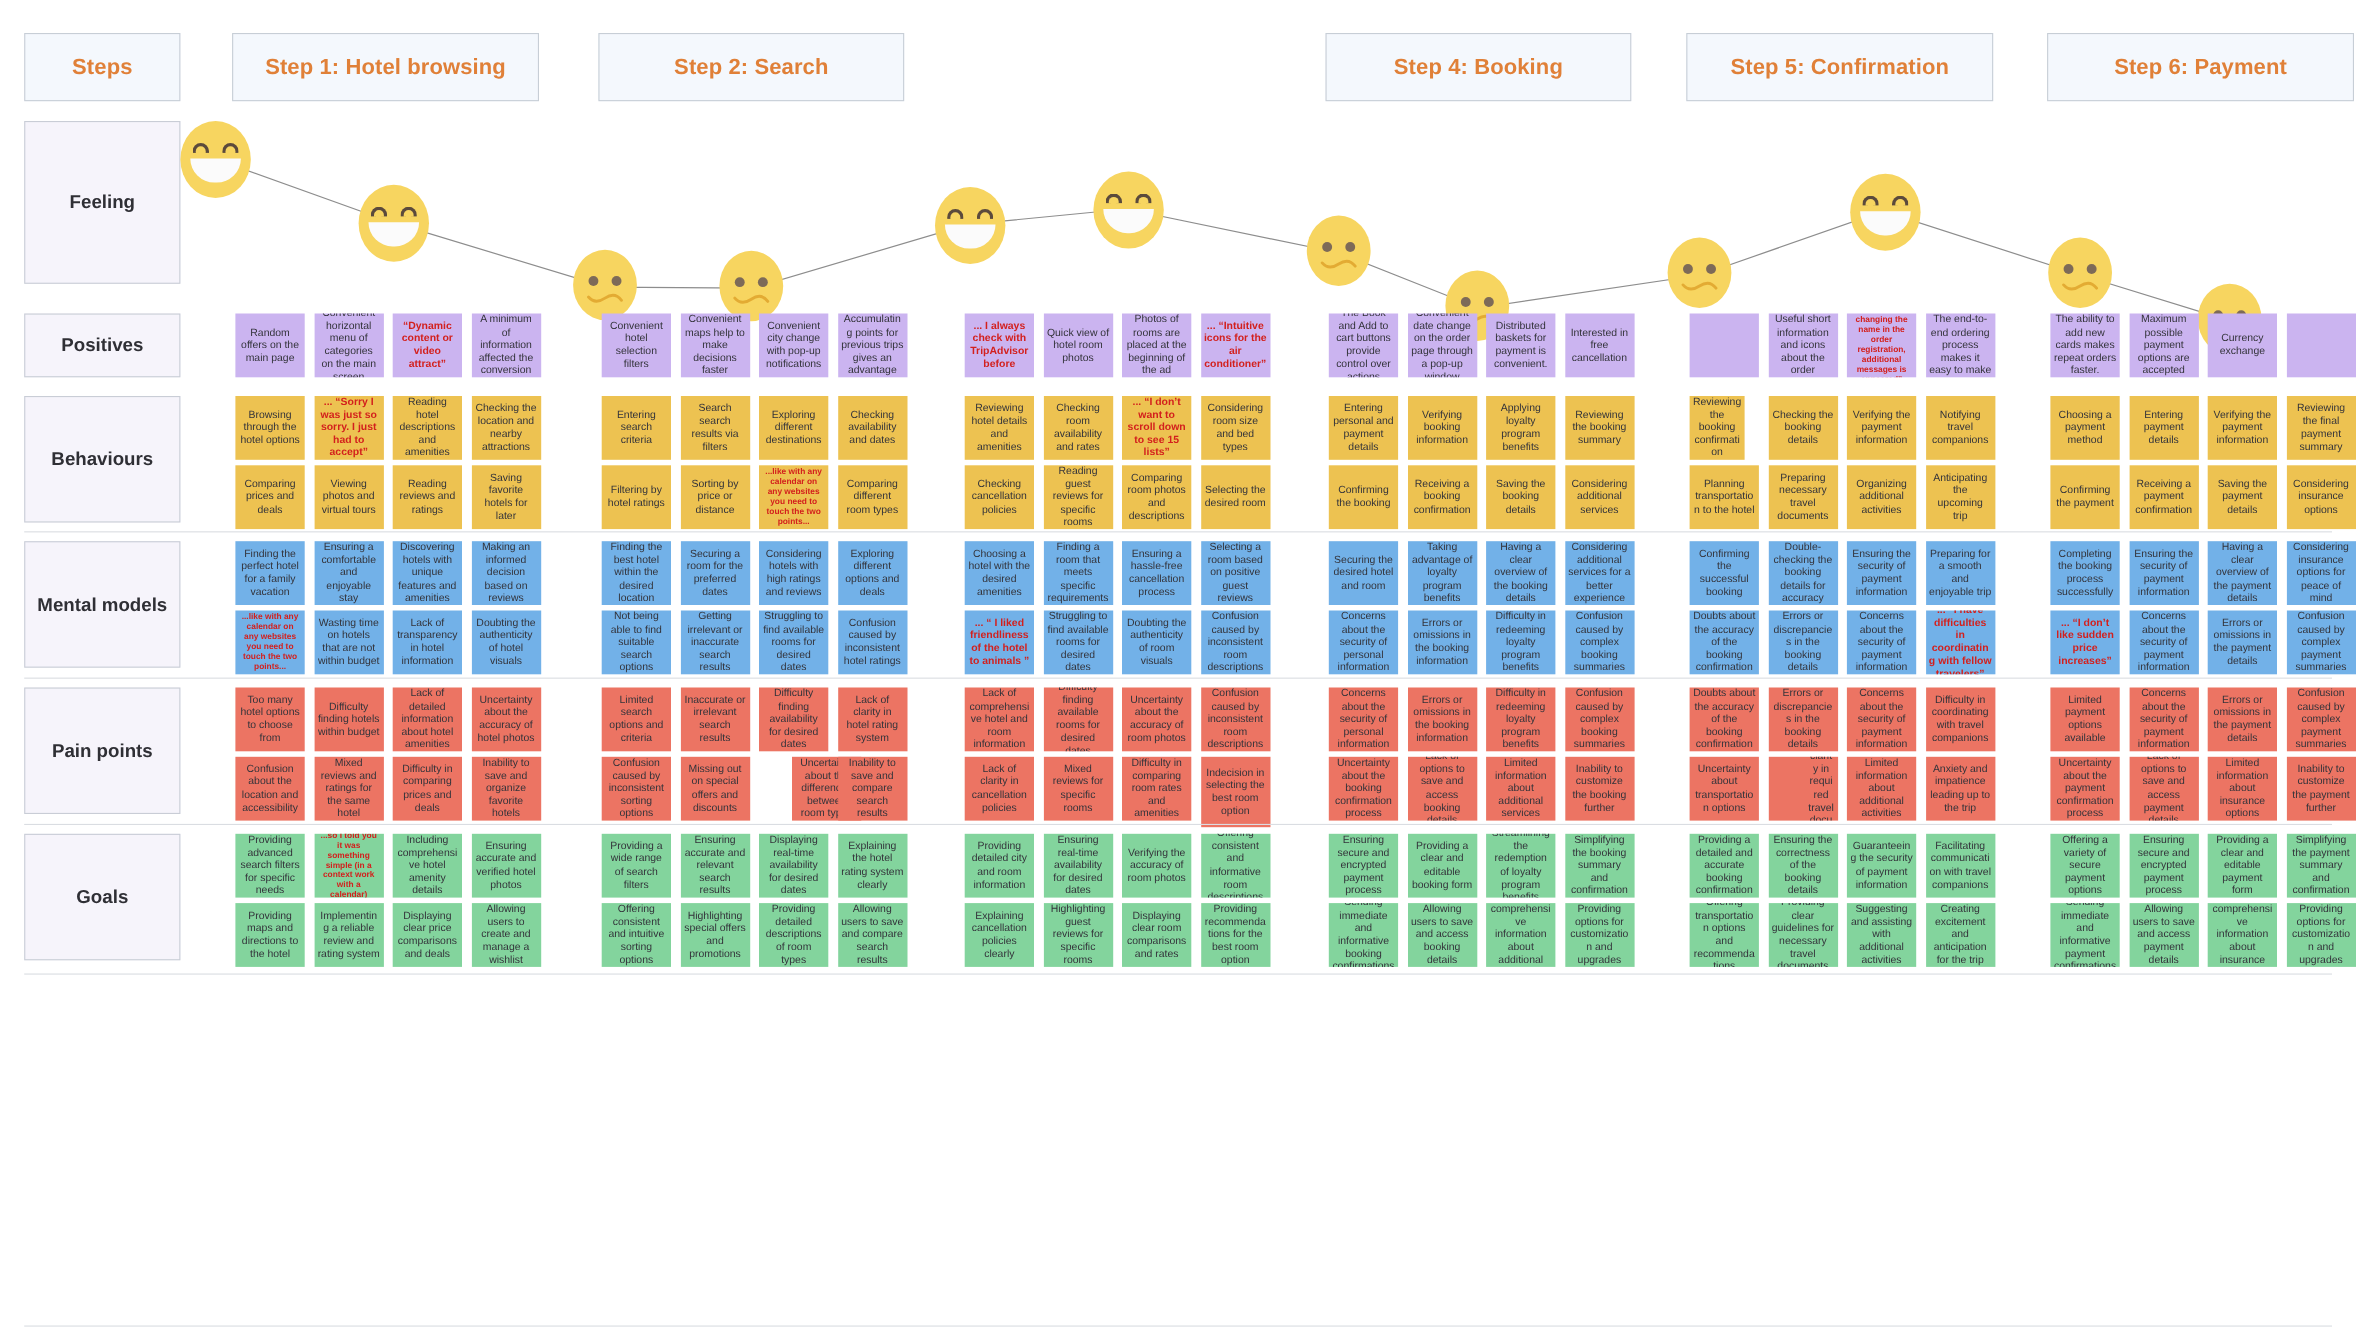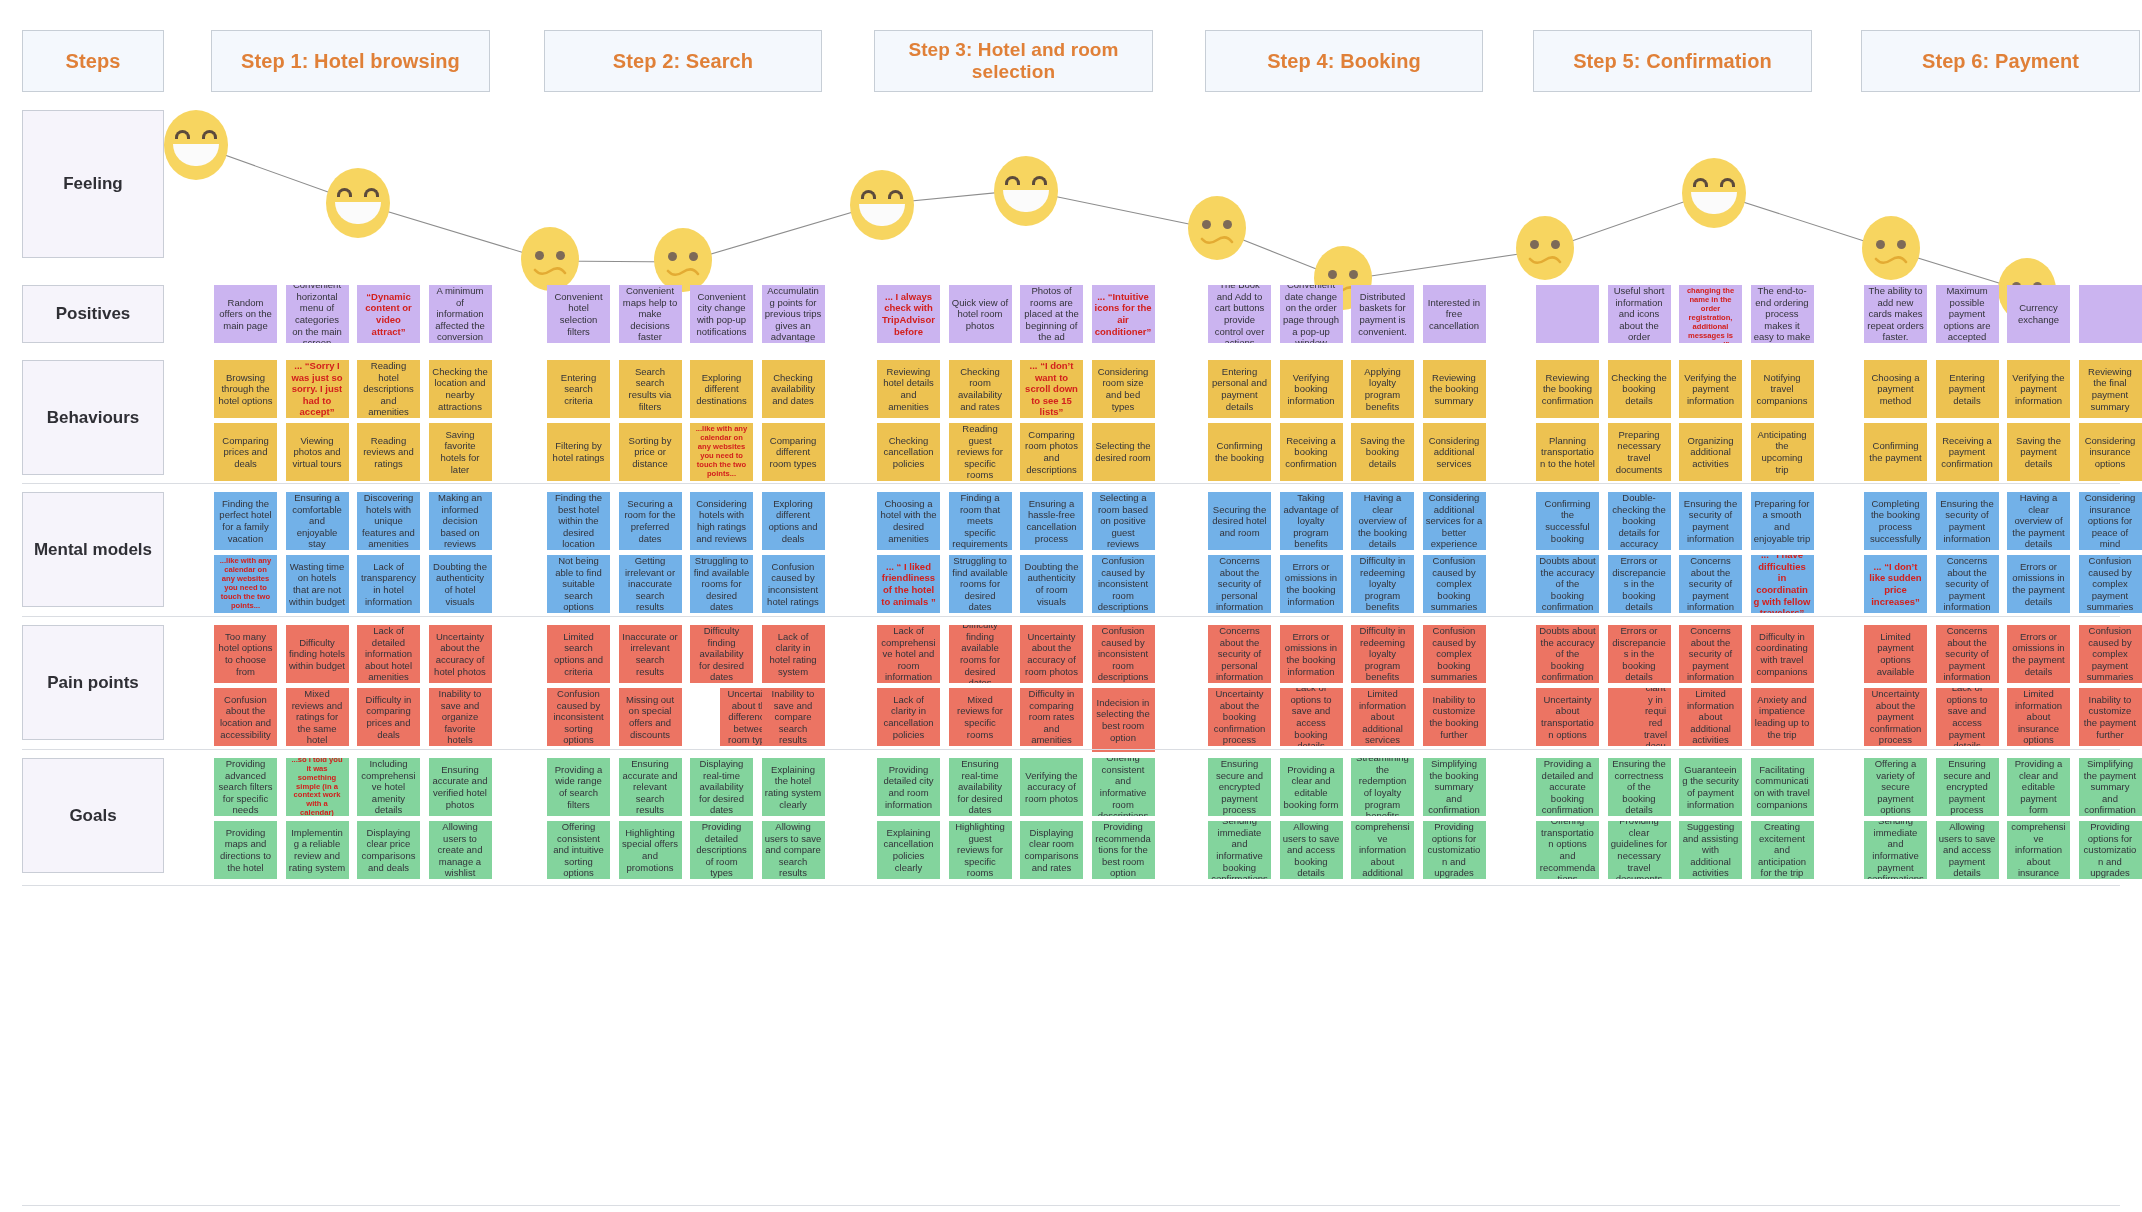--- a/index.html
+++ b/index.html
@@ -65,21 +65,20 @@
 </style>
 </head>
 <body>
 
 <div class="map">
 
   <div class="hdr-row">
     <div class="hdr" id="hdr-steps" style="left: 22px; width: 142px;">Steps</div>
   <div class="hdr" style="left: 211px; width: 279px;">Step 1: Hotel browsing</div>
       <div class="hdr" style="left: 544px; width: 278px;">Step 2: Search</div>
-      <div class="hdr small" style="left: 874px; width: 279px;">Step 3: Hotel and room selection</div>
       <div class="hdr" style="left: 1205px; width: 278px;">Step 4: Booking</div>
       <div class="hdr" style="left: 1533px; width: 279px;">Step 5: Confirmation</div>
       <div class="hdr" style="left: 1861px; width: 279px;">Step 6: Payment</div>
     </div>
 
   <div class="rlabel" id="lbl-feeling" style="top: 110px; height: 148px;">Feeling</div>
   <div class="rlabel" id="lbl-pos" style="top: 285px; height: 58px;">Positives</div>
   <div class="rlabel" id="lbl-beh" style="top: 360px; height: 115px;">Behaviours</div>
   <div class="rlabel" id="lbl-pain" style="top: 625px; height: 115px;">Pain points</div>
   <div class="rlabel" id="lbl-men" style="top: 492px; height: 115px;">Mental models</div>
@@ -217,21 +216,21 @@
       <div class="card c-beh" style="left: 1020px; top: 423px; width: 63px; height: 58px;">Comparing room photos and descriptions</div>
       <div class="card c-beh" style="left: 1091.5px; top: 423px; width: 63px; height: 58px;">Selecting the desired room</div>
       <div class="card c-beh" style="left: 1208px; top: 360px; width: 63px; height: 58px;">Entering personal and payment details</div>
       <div class="card c-beh" style="left: 1279.5px; top: 360px; width: 63px; height: 58px;">Verifying booking information</div>
       <div class="card c-beh" style="left: 1351px; top: 360px; width: 63px; height: 58px;">Applying loyalty program benefits</div>
       <div class="card c-beh" style="left: 1422.5px; top: 360px; width: 63px; height: 58px;">Reviewing the booking summary</div>
       <div class="card c-beh" style="left: 1208px; top: 423px; width: 63px; height: 58px;">Confirming the booking</div>
       <div class="card c-beh" style="left: 1279.5px; top: 423px; width: 63px; height: 58px;">Receiving a booking confirmation</div>
       <div class="card c-beh" style="left: 1351px; top: 423px; width: 63px; height: 58px;">Saving the booking details</div>
       <div class="card c-beh" style="left: 1422.5px; top: 423px; width: 63px; height: 58px;">Considering additional services</div>
-      <div class="card c-beh" style="left: 1536px; top: 360px; width: 63px; height: 58px;">Reviewing the booking confirmation</div>
+      <div class="card c-beh" style="left: 1536px; top: 360px; width: 50px; height: 58px;">Reviewing the booking confirmation</div>
       <div class="card c-beh" style="left: 1607.5px; top: 360px; width: 63px; height: 58px;">Checking the booking details</div>
       <div class="card c-beh" style="left: 1679px; top: 360px; width: 63px; height: 58px;">Verifying the payment information</div>
       <div class="card c-beh" style="left: 1750.5px; top: 360px; width: 63px; height: 58px;">Notifying travel companions</div>
       <div class="card c-beh" style="left: 1536px; top: 423px; width: 63px; height: 58px;">Planning transportation to the hotel</div>
       <div class="card c-beh" style="left: 1607.5px; top: 423px; width: 63px; height: 58px;">Preparing necessary travel documents</div>
       <div class="card c-beh" style="left: 1679px; top: 423px; width: 63px; height: 58px;">Organizing additional activities</div>
       <div class="card c-beh" style="left: 1750.5px; top: 423px; width: 63px; height: 58px;">Anticipating the upcoming trip</div>
       <div class="card c-beh" style="left: 1864px; top: 360px; width: 63px; height: 58px;">Choosing a payment method</div>
       <div class="card c-beh" style="left: 1935.5px; top: 360px; width: 63px; height: 58px;">Entering payment details</div>
       <div class="card c-beh" style="left: 2007px; top: 360px; width: 63px; height: 58px;">Verifying the payment information</div>

